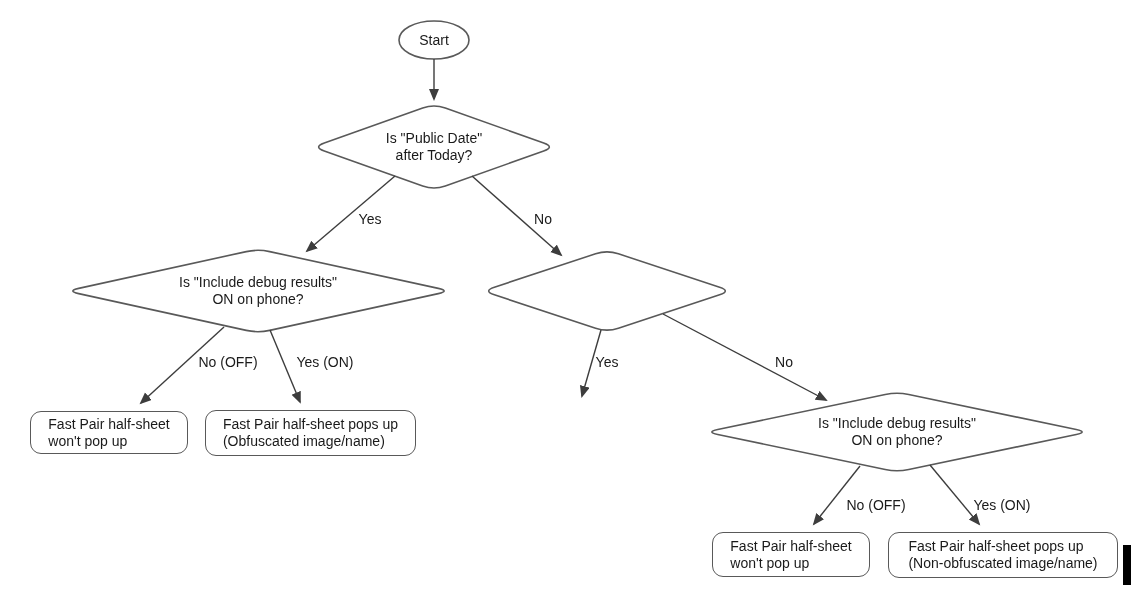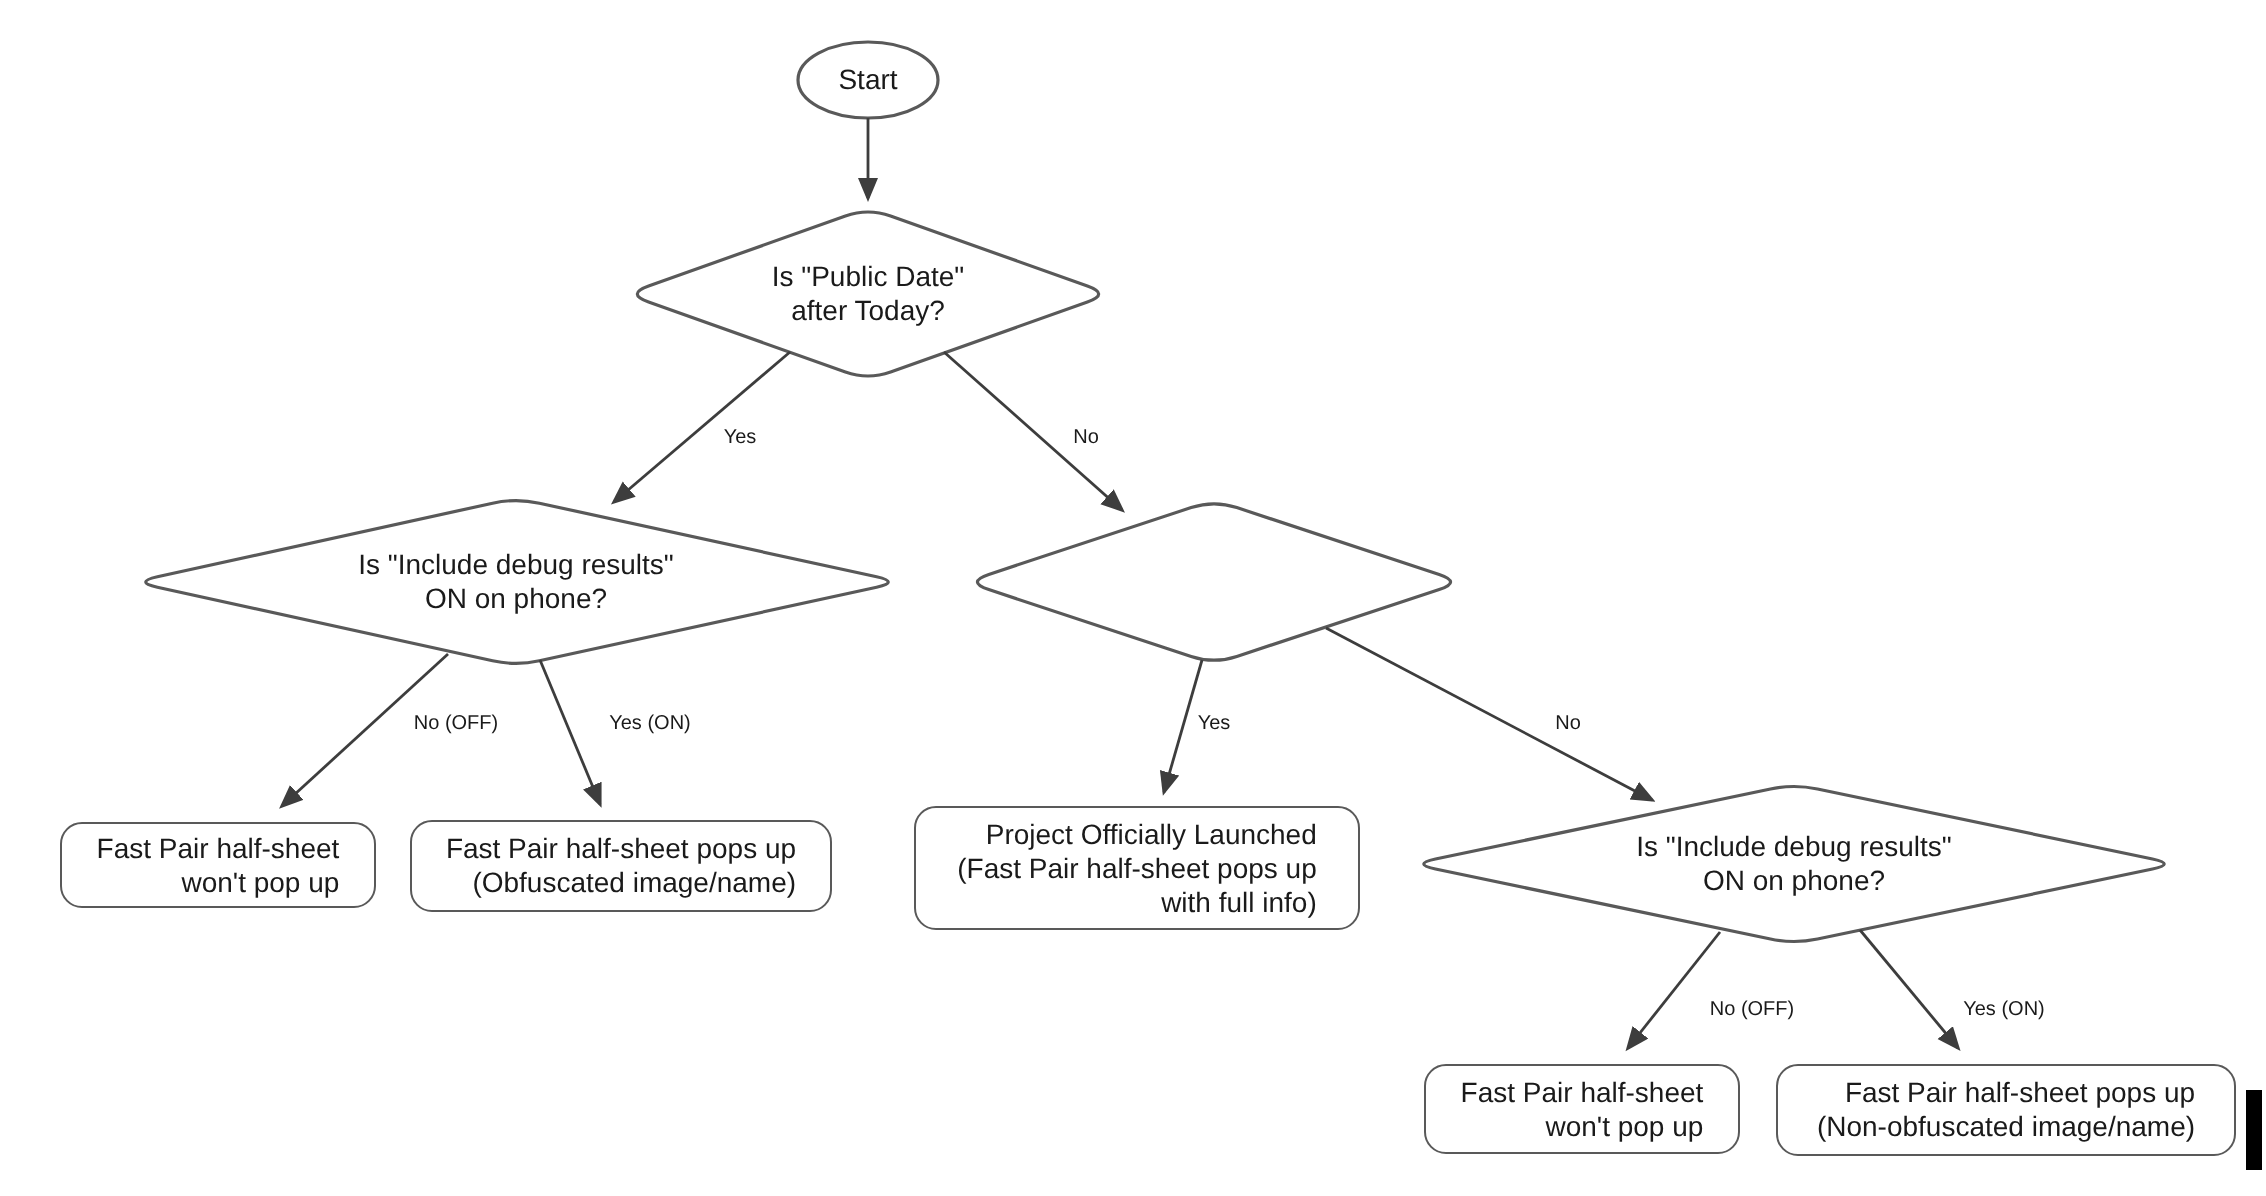--- a/index.html
+++ b/index.html
@@ -22,31 +22,31 @@
     position:absolute;
     transform:translate(-50%,-50%);
     text-align:center;
     white-space:pre-line;
     font-size:14px;
     line-height:17px;
   }
   .edge-label{
     position:absolute;
     transform:translate(-50%,-50%);
-    font-size:10px;
+    font-size:14px;
     white-space:nowrap;
   }
   .box{
     position:absolute;
     box-sizing:border-box;
     border:1.6px solid var(--outline);
     border-radius:11px;
     background:var(--bg);
     display:flex;align-items:center;justify-content:center;
-    text-align:right;
+    text-align:left;
     white-space:pre-line;
     font-size:14px;line-height:17px;
     padding:2px 4px;
   }
   .cursor-bar{
     position:absolute;
     left:1123px;top:545px;width:8px;height:40px;
     background:#000;
   }
 </style>
@@ -105,23 +105,20 @@
   <div class="edge-label" style="left:784px;top:362px;">No</div>
   <div class="edge-label" style="left:876px;top:505px;">No (OFF)</div>
   <div class="edge-label" style="left:1002px;top:505px;">Yes (ON)</div>
 
   <div class="box" style="left:30px;top:411px;width:158px;height:43px;">Fast Pair half-sheet
 won't pop up</div>
 
   <div class="box" style="left:205px;top:410px;width:211px;height:46px;">Fast Pair half-sheet pops up
 (Obfuscated image/name)</div>
 
-  <div class="box" style="left:457px;top:403px;width:223px;height:62px;">Project Officially Launched
-(Fast Pair half-sheet pops up
-with full info)</div>
 
   <div class="box" style="left:712px;top:532px;width:158px;height:45px;">Fast Pair half-sheet
 won't pop up</div>
 
   <div class="box" style="left:888px;top:532px;width:230px;height:46px;">Fast Pair half-sheet pops up
 (Non-obfuscated image/name)</div>
 
   <div class="cursor-bar"></div>
 
 </div>

